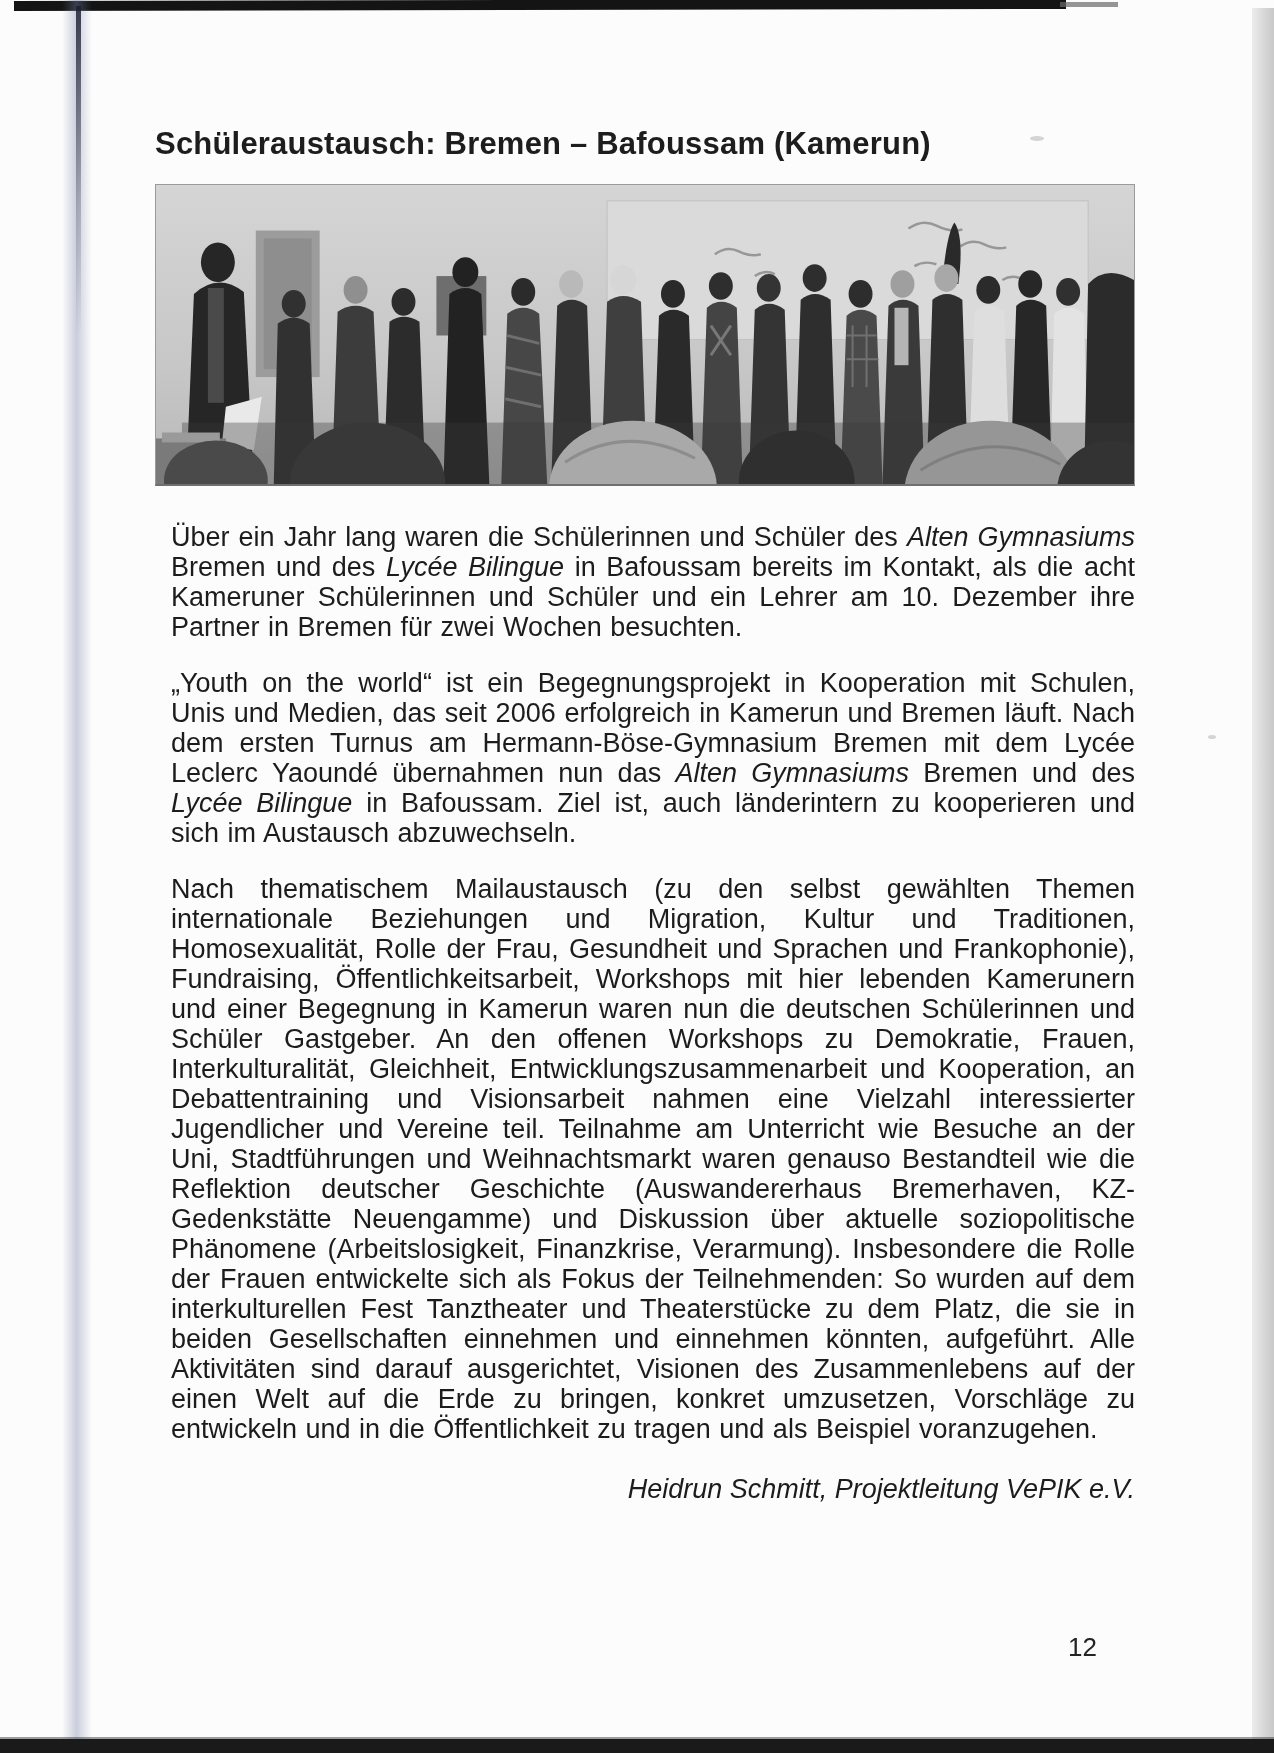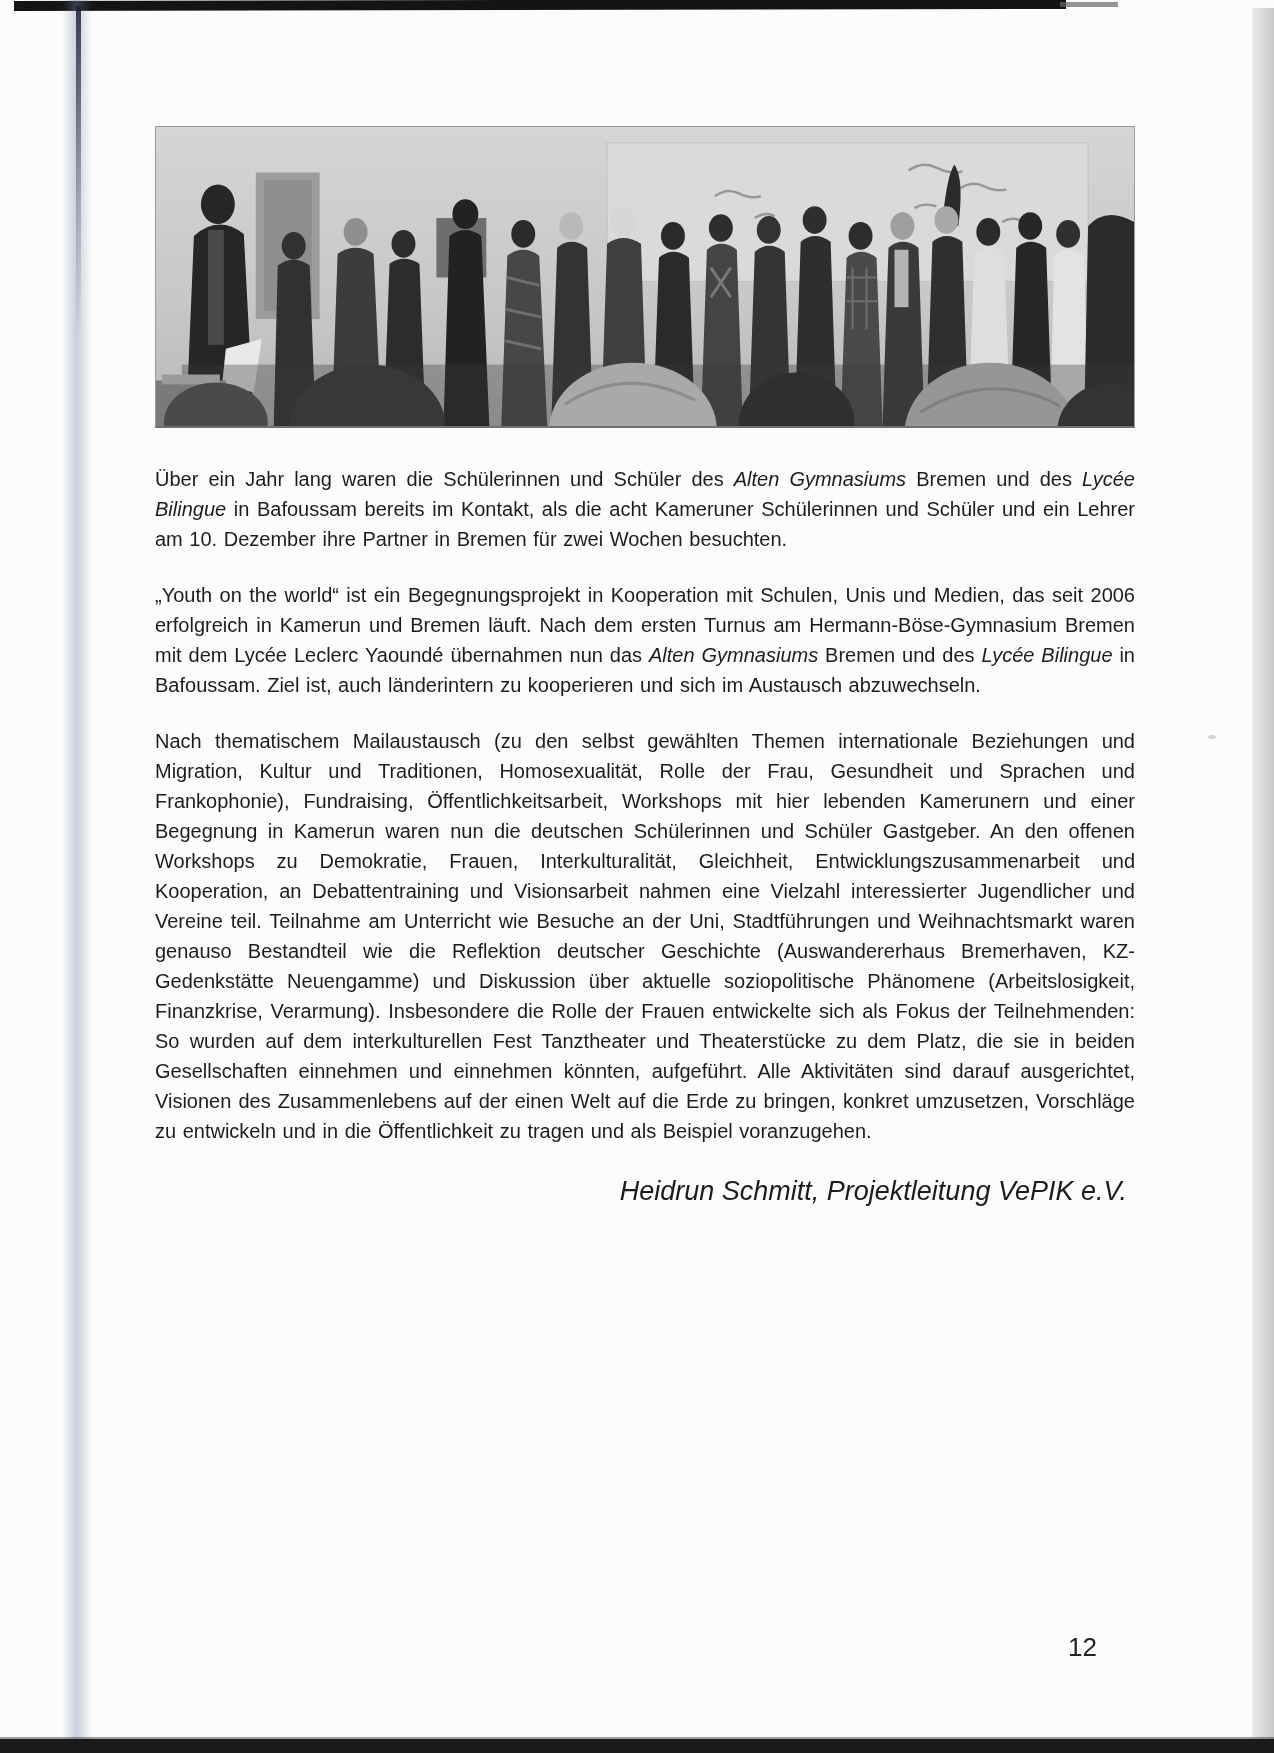--- a/index.html
+++ b/index.html
@@ -17,41 +17,42 @@
     background:linear-gradient(180deg,rgba(25,30,50,.85) 0%,rgba(25,30,50,.25) 60%,rgba(25,30,50,0) 100%);}
   .edge-right{position:absolute;left:1252px;top:8px;width:22px;height:1731px;
     background:linear-gradient(90deg,#ececec 0%,#d2d2d2 70%,#c9c9c9 100%);}
   .smudge{position:absolute;background:#b9b9b9;border-radius:50%;opacity:.6;}
   .smudge.s1{left:1030px;top:136px;width:14px;height:5px;}
   .smudge.s2{left:1208px;top:735px;width:8px;height:4px;}
   
   .content{position:absolute;left:155px;top:126px;width:980px;}
   .title{font-size:31px;line-height:36px;font-weight:bold;letter-spacing:.2px;margin:0 0 22px 0;color:#1d1d1d;}
   .photo{display:block;width:980px;height:302px;border:1px solid #9a9a9a;border-bottom:2px solid #6f6f6f;box-sizing:border-box;}
-  .body{font-size:20px;line-height:30px;text-align:justify;margin:0 0 26px 0;word-spacing:1px;}
+  .body{font-size:27px;line-height:30px;text-align:justify;margin:0 0 26px 16px;word-spacing:1px;}
   .body.first{margin-top:36px;}
   .it{font-style:italic;}
-  .sig{font-size:27px;line-height:30px;font-style:italic;text-align:right;margin:30px 8px 0 0;}
+  .sig{font-size:27px;line-height:30px;font-style:italic;text-align:right;margin:30px 0 0 0;}
   .pagenum{position:absolute;left:1068px;top:1632px;font-size:26px;color:#242424;}
 </style>
 </head>
 <body>
 
 <div class="scan">
 
   <div class="strip-top"></div>
   <div class="strip-top-tail"></div>
   <div class="fold"></div>
   <div class="fold-dark"></div>
   <div class="edge-right"></div>
   <div class="smudge s1"></div>
   <div class="smudge s2"></div>
   <div class="strip-bottom"></div>
 
   <div class="content">
+    <h1 class="title">Schüleraustausch: Bremen – Bafoussam (Kamerun)</h1>
 
     <svg class="photo" role="img" viewBox="0 0 980 302" preserveAspectRatio="none" aria-label="Schwarz-weißes Gruppenfoto: deutsche und kamerunische Schülerinnen und Schüler stehen nebeneinander in einem Seminarraum, im Hintergrund eine Wand mit beschriebenem Flipchart-Papier, im Vordergrund Hinterköpfe des Publikums">
       <defs>
         <linearGradient id="wall" x1="0" y1="0" x2="0" y2="1">
           <stop offset="0" stop-color="#d5d5d5"></stop>
           <stop offset="0.6" stop-color="#c7c7c7"></stop>
           <stop offset="1" stop-color="#b8b8b8"></stop>
         </linearGradient>
       </defs>
       <rect width="980" height="302" fill="url(#wall)"></rect>

